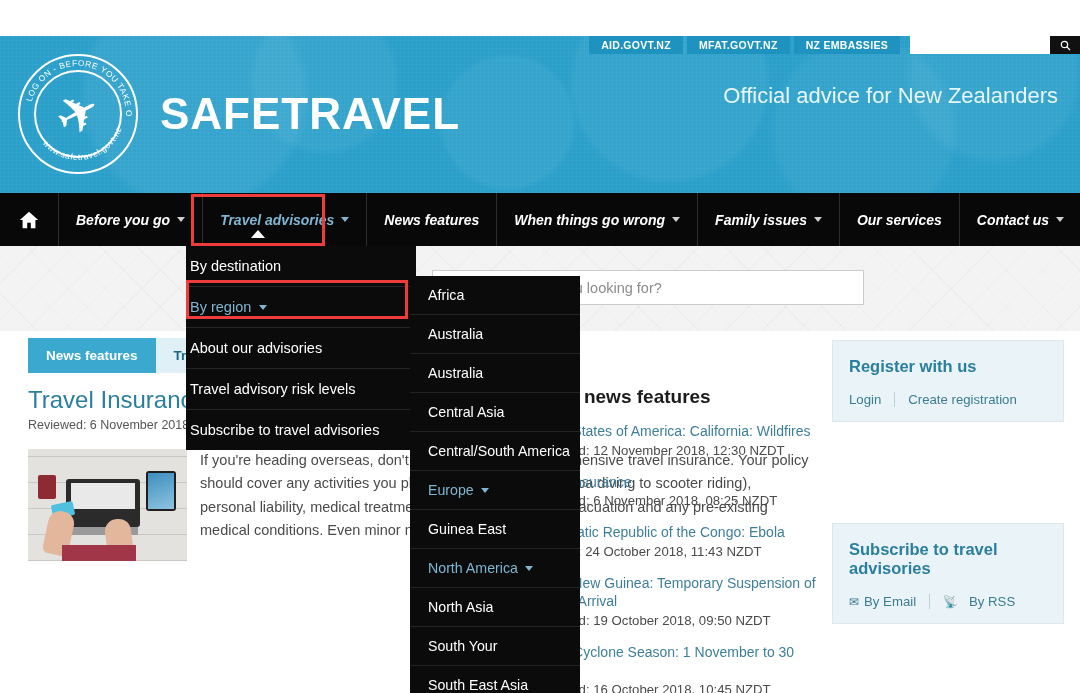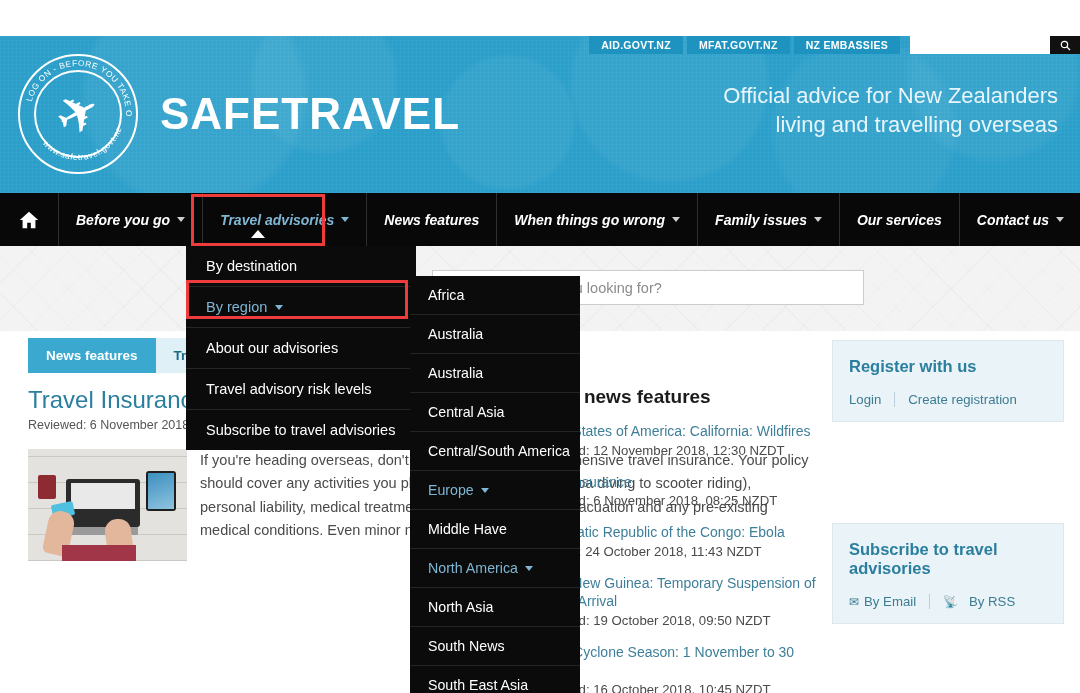--- a/index.html
+++ b/index.html
@@ -214,21 +214,21 @@
   .side-links a { color: #3b7c93; text-decoration: none; cursor: pointer; display:flex; align-items:center; gap:5px;}
   .sl-sep { width: 1px; height: 15px; background: #bdcfd8; margin: 0 13px; }
   .mail-ico { color: #3b7c93; font-size: 12px; }
 
   
   .dropdown {
     position: absolute; left: 186px; top: 210px; width: 230px;
     background: #0b0b0b; z-index: 40;
   }
   .dd-item {
-    padding: 12px 20px; color: #ffffff; font-size: 14.5px;
+    padding: 12px 4px; color: #ffffff; font-size: 14.5px;
     border-bottom: 1px solid #262626; cursor: pointer;
     display: flex; align-items: center; gap: 8px;
     white-space: nowrap;
   }
   .dd-item:last-child { border-bottom: none; }
   .dd-item.active { color: #7fb6d4; }
   .dd-item .caret {
     width: 0; height: 0;
     border-left: 4.5px solid transparent; border-right: 4.5px solid transparent;
     border-top: 5px solid #7fb6d4;
@@ -293,21 +293,20 @@
           <text>
             <textPath href="#arcBot" startOffset="22%">www.safetravel.govt.nz</textPath>
           </text>
         </svg>
       </div>
       <div class="logo-word">SAFETRAVEL</div>
     </div>
 
     <div class="tagline">
       <div>Official advice for New Zealanders</div>
-      <div>living and travelling overseas</div>
     </div>
   </div>
 
   <nav class="mainnav">
     <div class="nav-item home">
       <svg viewBox="0 0 24 24">
         <path d="M12 3 L22 12 h-3 v9 h-5 v-6 h-4 v6 H5 v-9 H2 Z"></path>
       </svg>
     </div>
     <div class="nav-item">
@@ -450,31 +449,31 @@
       <span>Central Asia</span>
     </div>
     <div class="sm-item">
       <span>Central/South America</span>
     </div>
     <div class="sm-item active">
       <span>Europe</span>
       <span class="caret"></span>
     </div>
     <div class="sm-item">
-      <span>Middle Have</span>
+      <span>Guinea East</span>
     </div>
     <div class="sm-item active">
       <span>North America</span>
       <span class="caret"></span>
     </div>
     <div class="sm-item">
       <span>North Asia</span>
     </div>
     <div class="sm-item">
-      <span>South News</span>
+      <span>South Your</span>
     </div>
     <div class="sm-item">
       <span>South East Asia</span>
     </div>
     <div class="sm-item">
       <span>Pacific</span>
     </div>
   </div>
 
   <div class="nav-highlight"></div>

